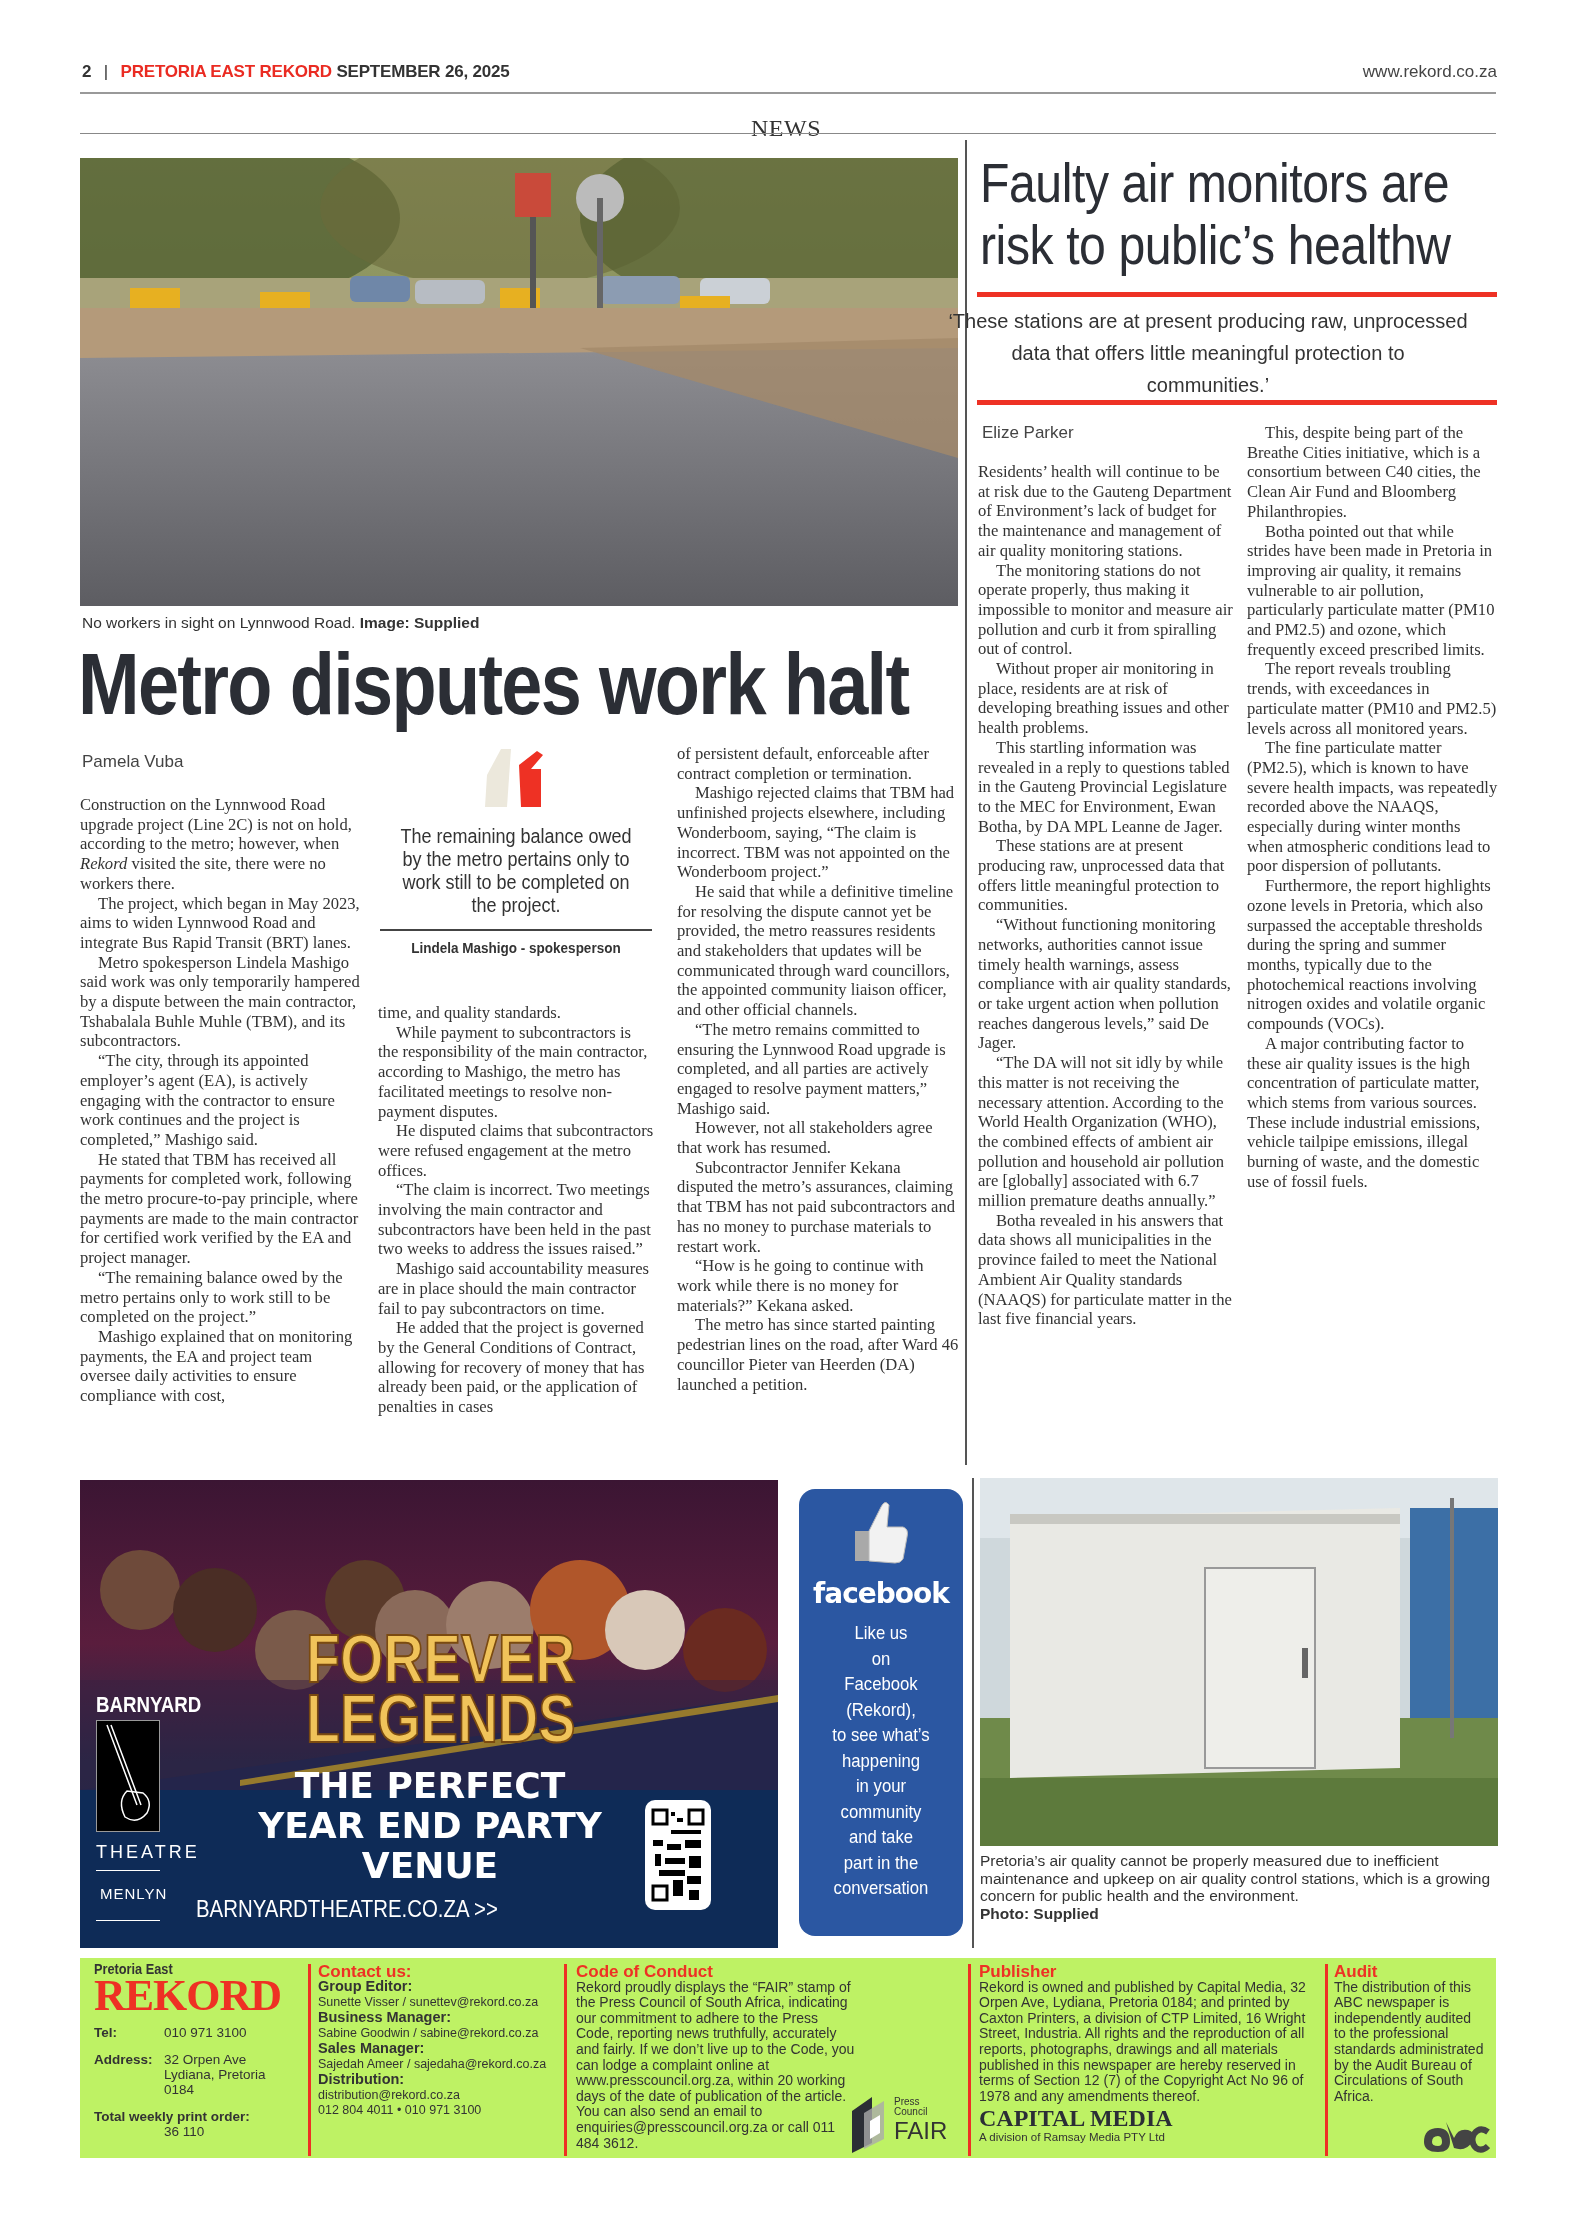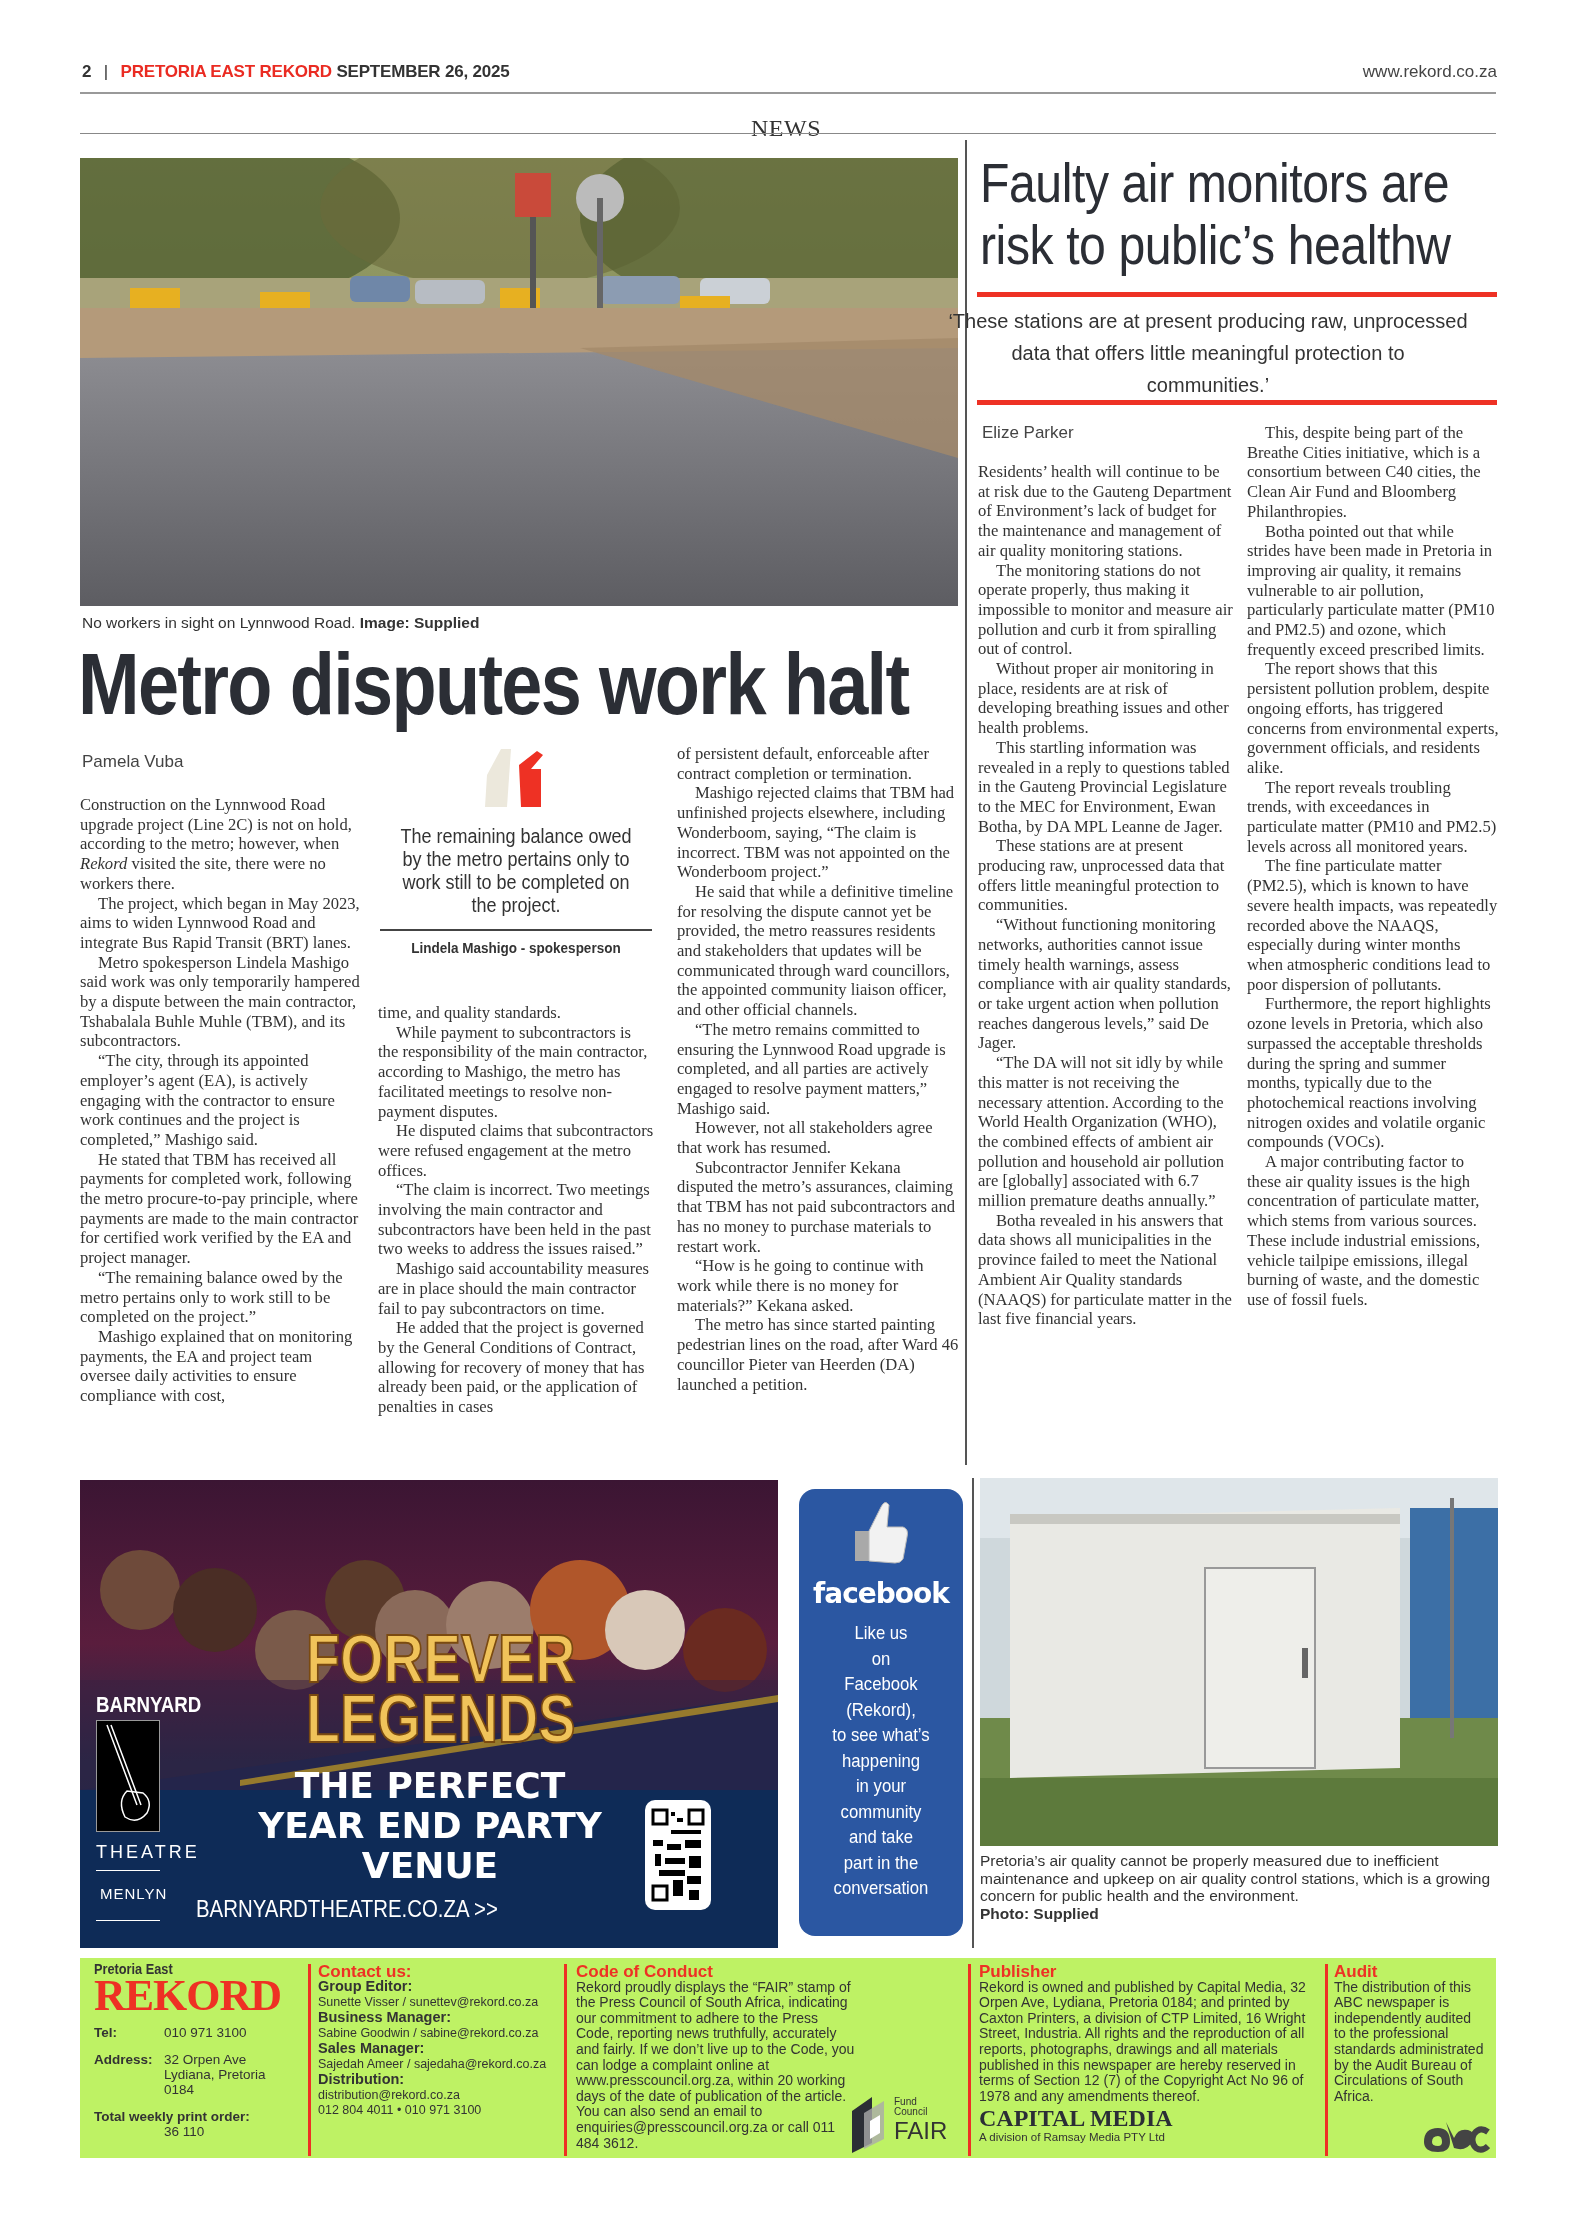--- a/index.html
+++ b/index.html
@@ -169,21 +169,20 @@
   <p>This startling information was revealed in a reply to questions tabled in the Gauteng Provincial Legislature to the MEC for Environment, Ewan Botha, by DA MPL Leanne de Jager.</p>
   <p>These stations are at present producing raw, unprocessed data that offers little meaningful protection to communities.</p>
   <p>“Without functioning monitoring networks, authorities cannot issue timely health warnings, assess compliance with air quality standards, or take urgent action when pollution reaches dangerous levels,” said De Jager.</p>
   <p>“The DA will not sit idly by while this matter is not receiving the necessary attention. According to the World Health Organization (WHO), the combined effects of ambient air pollution and household air pollution are [globally] associated with 6.7 million premature deaths annually.”</p>
   <p>Botha revealed in his answers that data shows all municipalities in the province failed to meet the National Ambient Air Quality standards (NAAQS) for particulate matter in the last five financial years.</p>
 </div>
 
 <div class="abs col" style="left:1247px;top:423px;width:252px;">
   <p>This, despite being part of the Breathe Cities initiative, which is a consortium between C40 cities, the Clean Air Fund and Bloomberg Philanthropies.</p>
   <p>Botha pointed out that while strides have been made in Pretoria in improving air quality, it remains vulnerable to air pollution, particularly particulate matter (PM10 and PM2.5) and ozone, which frequently exceed prescribed limits.</p>
-  <p>The report shows that this persistent pollution problem, despite ongoing efforts, has triggered concerns from environmental experts, government officials, and residents alike.</p>
   <p>The report reveals troubling trends, with exceedances in particulate matter (PM10 and PM2.5) levels across all monitored years.</p>
   <p>The fine particulate matter (PM2.5), which is known to have severe health impacts, was repeatedly recorded above the NAAQS, especially during winter months when atmospheric conditions lead to poor dispersion of pollutants.</p>
   <p>Furthermore, the report highlights ozone levels in Pretoria, which also surpassed the acceptable thresholds during the spring and summer months, typically due to the photochemical reactions involving nitrogen oxides and volatile organic compounds (VOCs).</p>
   <p>A major contributing factor to these air quality issues is the high concentration of particulate matter, which stems from various sources. These include industrial emissions, vehicle tailpipe emissions, illegal burning of waste, and the domestic use of fossil fuels.</p>
 </div>
 
 <div class="abs ad">
   <svg width="698" height="468" viewBox="0 0 698 468" style="position:absolute;left:0;top:0;">
     <polygon points="0,310 698,215 698,468 0,468" fill="#0e2b57"></polygon>
     <polygon points="160,300 698,215 698,222 160,306" fill="#f2d41a"></polygon>
@@ -322,21 +321,21 @@
     <div class="fred">Code of Conduct</div>
     <div style="padding-right:110px;width:390px;"><span>Rekord proudly displays the “FAIR” stamp of the Press Council of South Africa, indicating our commitment to adhere to the Press Code, reporting news truthfully, accurately and fairly. If we don’t live up to the Code, you can lodge a complaint online at www.presscouncil.org.za, within 20 working days of the date of publication of the article. You can also send an email to enquiries@presscouncil.org.za or call 011 484 3612.</span></div>
   </div>
   <div class="abs" style="left:770px;top:135px;width:110px;height:60px;">
     <svg width="40" height="60" viewBox="0 0 40 60" style="position:absolute;left:0;top:0;">
       <polygon points="2,18 22,4 22,50 2,60" fill="#2b2e35"></polygon>
       <polygon points="14,20 34,8 34,46 14,56" fill="#aaa" opacity="0.8"></polygon>
       <polygon points="20,28 30,22 30,40 20,46" fill="#fff"></polygon>
     </svg>
     <div style="position:absolute;left:44px;top:4px;font-family:'Liberation Sans',sans-serif;font-size:10px;line-height:10px;color:#333;">
-      <div>Fund</div>
+      <div>Press</div>
         <div>Council</div>
       <div style="font-size:24px;line-height:28px;">FAIR</div>
     </div>
   </div>
   <div class="fsep" style="left:888px;"></div>
 
   <div class="fcol ftxt" style="left:899px;width:340px;">
     <div class="fred">Publisher</div>
     <div>Rekord is owned and published by Capital Media, 32 Orpen Ave, Lydiana, Pretoria 0184; and printed by Caxton Printers, a division of CTP Limited, 16 Wright Street, Industria. All rights and the reproduction of all reports, photographs, drawings and all materials published in this newspaper are hereby reserved in terms of Section 12 (7) of the Copyright Act No 96 of 1978 and any amendments thereof.</div>
     <div style="font-family:'Liberation Serif',serif;font-weight:bold;font-size:24px;line-height:24px;color:#2b2e35;margin-top:2px;">CAPITAL MEDIA</div>

